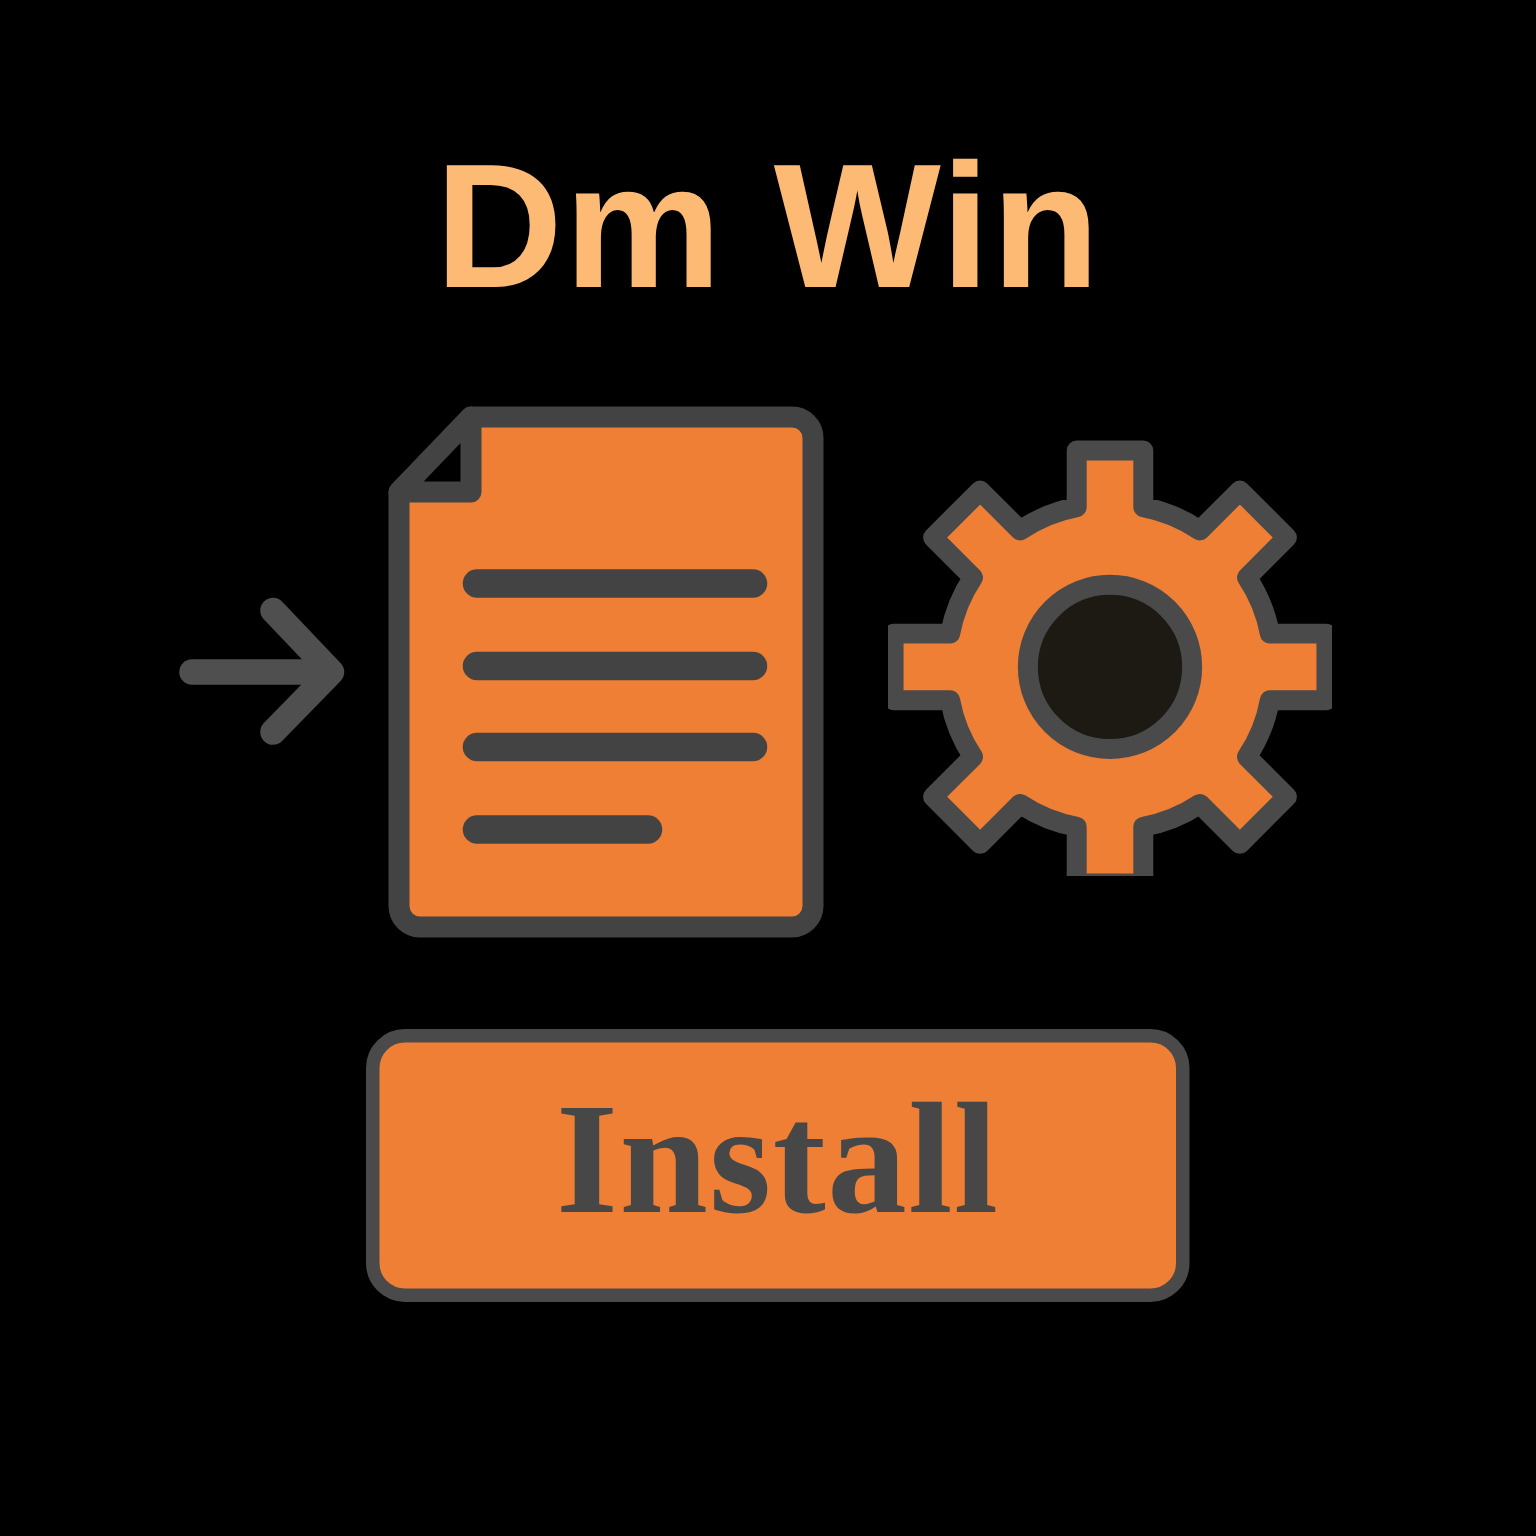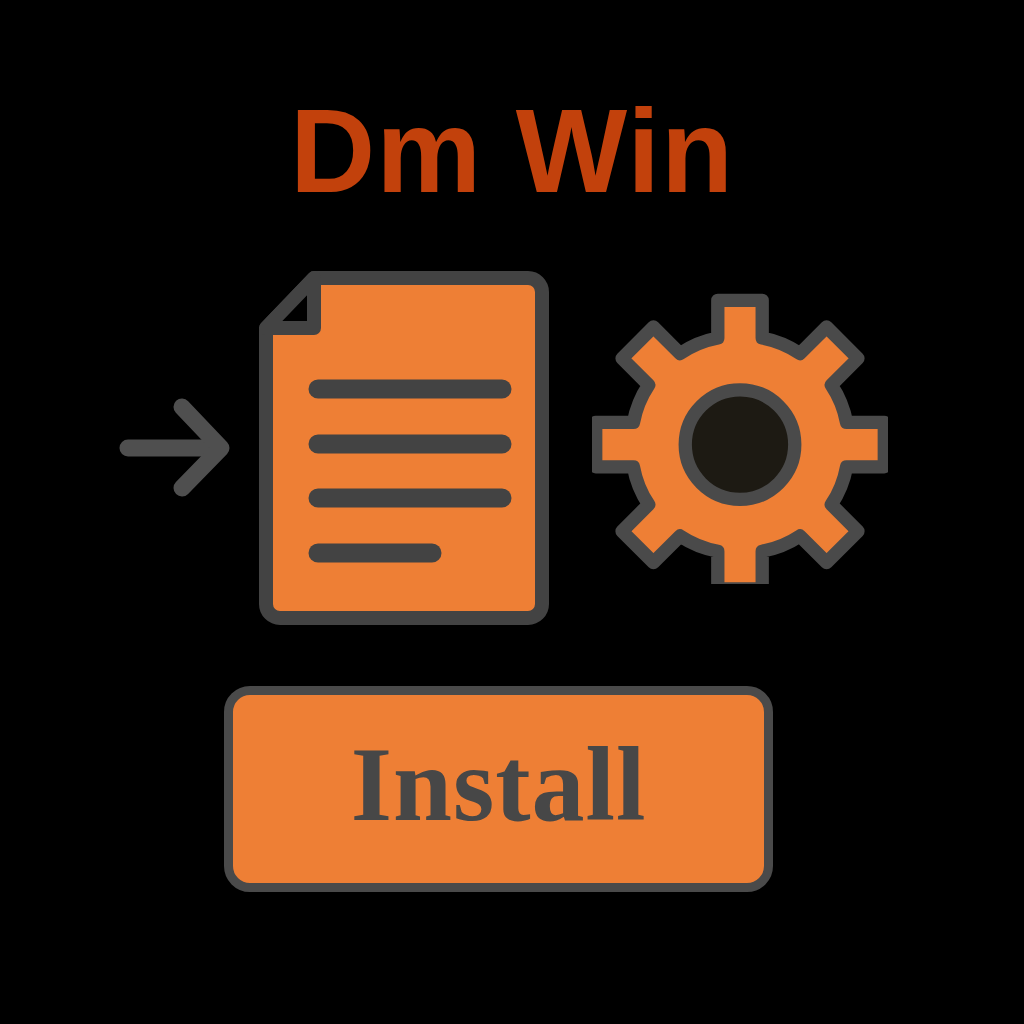--- a/index.html
+++ b/index.html
@@ -24,21 +24,21 @@
     position: absolute;
     left: 0;
     top: 92px;
     width: 1024px;
     text-align: center;
     font-family: "Liberation Sans", sans-serif;
     font-weight: bold;
     font-size: 118px;
     line-height: 118px;
     letter-spacing: 1px;
-    color: #c2410c;
+    color: #fdba74;
     user-select: none;
     white-space: nowrap;
   }
 
   
   #arrow-icon {
     position: absolute;
     left: 116px;
     top: 392px;
     width: 124px;
@@ -59,24 +59,24 @@
     position: absolute;
     left: 592px;
     top: 286px;
     width: 296px;
     height: 298px;
   }
 
   
   #install-button {
     position: absolute;
-    left: 224px;
+    left: 244px;
     top: 686px;
     width: 549px;
-    height: 206px;
+    height: 182px;
     box-sizing: border-box;
     background: #ee7f35;
     border: 9px solid #4a4a4a;
     border-radius: 26px;
     display: flex;
     align-items: center;
     justify-content: center;
     cursor: pointer;
     box-shadow: 0 0 3px rgba(0,0,0,0.6);
   }

